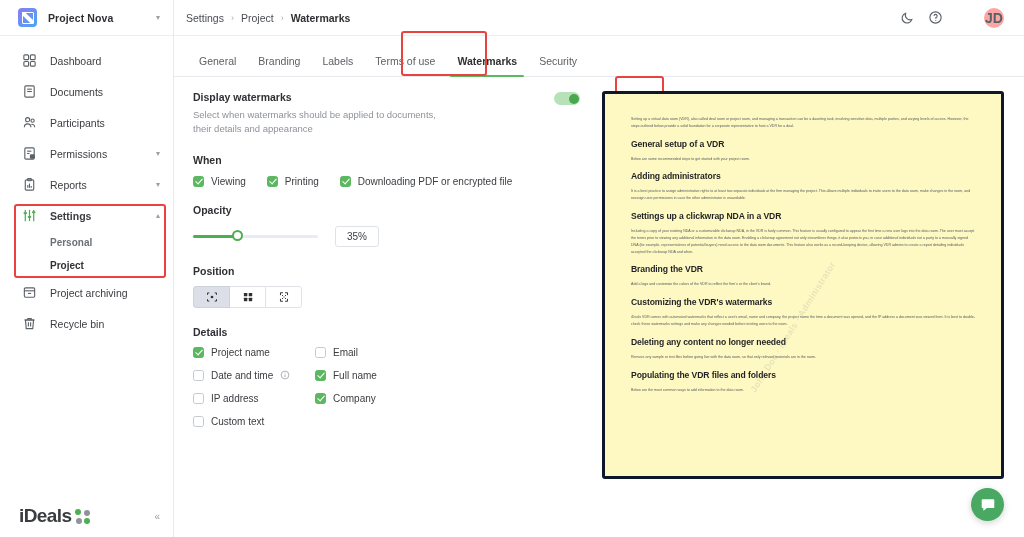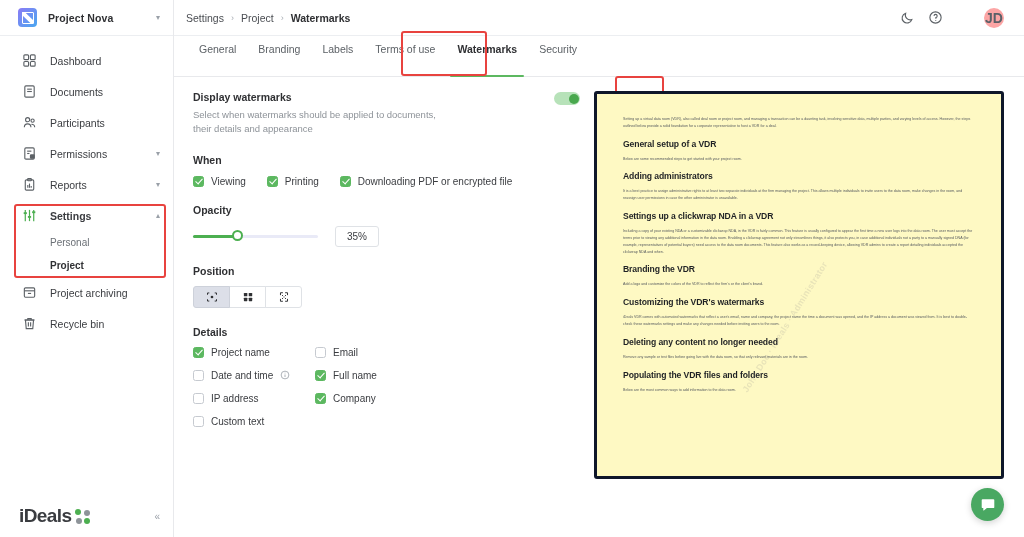--- a/index.html
+++ b/index.html
@@ -47,21 +47,21 @@
     display: flex; align-items: center; gap: 13px;
     height: 31px; padding: 0 13px 0 22px;
     font-size: 10.5px; color: #3a3c40; cursor: pointer;
   }
   .nav-item .ico { width: 15px; height: 15px; flex: 0 0 15px; display: block; }
   .nav-item .lbl { flex: 1; white-space: nowrap; }
   .nav-item.bold .lbl { font-weight: bold; }
 
   .sub-item {
     height: 23px; display: flex; align-items: center;
-    padding-left: 50px; font-size: 10px; color: #6b7076; cursor: pointer;
+    padding-left: 50px; font-size: 10px; color: #6b7076; cursor: pointer; font-weight: bold;
   }
   .sub-item.active { color: #2f3033; font-weight: bold; }
 
   
   .redbox-settings {
     position: absolute; left: 14px; top: 204px;
     width: 152px; height: 74px;
     border: 2px solid #e8433f; border-radius: 3px;
     pointer-events: none;
   }
@@ -98,39 +98,39 @@
     background: #fca5a5; color: #5a6068;
     font-size: 14px; font-weight: bold;
     display: flex; align-items: center; justify-content: center;
     cursor: pointer;
     margin-left: 28px;
   }
 
   .tabsrow {
     height: 34px; margin: 7px 0 0 0;
     border-bottom: 1px solid #e8e9ec;
-    display: flex; padding-left: 14px; gap: 0;
+    display: flex; align-items: flex-end; padding-left: 14px; gap: 0;
     position: relative;
   }
   .tab {
     font-size: 10.5px; color: #5c6166; padding: 0 11px 9px 11px;
     cursor: pointer; position: relative; white-space: nowrap;
   }
   .tab.active { color: #2f3033; font-weight: bold; }
   .tab.active::after {
     content: ""; position: absolute; left: 4px; right: 4px; bottom: -1px;
     height: 2.5px; background: #5cb860; border-radius: 2px;
   }
   .redbox-tab {
     position: absolute; left: 227px; top: -12px;
     width: 86px; height: 45px;
     border: 2px solid #e8433f; border-radius: 3px; pointer-events: none;
   }
 
-  .content { display: flex; padding: 14px 20px 0 14px; gap: 8px; }
+  .content { display: flex; padding: 14px 20px 0 14px; gap: 16px; }
   .left-pane { width: 392px; flex: 0 0 392px; padding-left: 5px; }
 
   .row-head { display: flex; align-items: flex-start; }
   .sec-title { font-size: 10.5px; font-weight: bold; color: #2f3033; flex: 1; }
   .sec-desc { font-size: 9.5px; color: #8e9399; line-height: 1.45; margin-top: 5px; max-width: 250px; }
 
   .toggle {
     width: 26px; height: 13px; border-radius: 7px; background: #b7e2b9;
     position: relative; cursor: pointer; flex: 0 0 26px; margin-top: 1px;
   }

